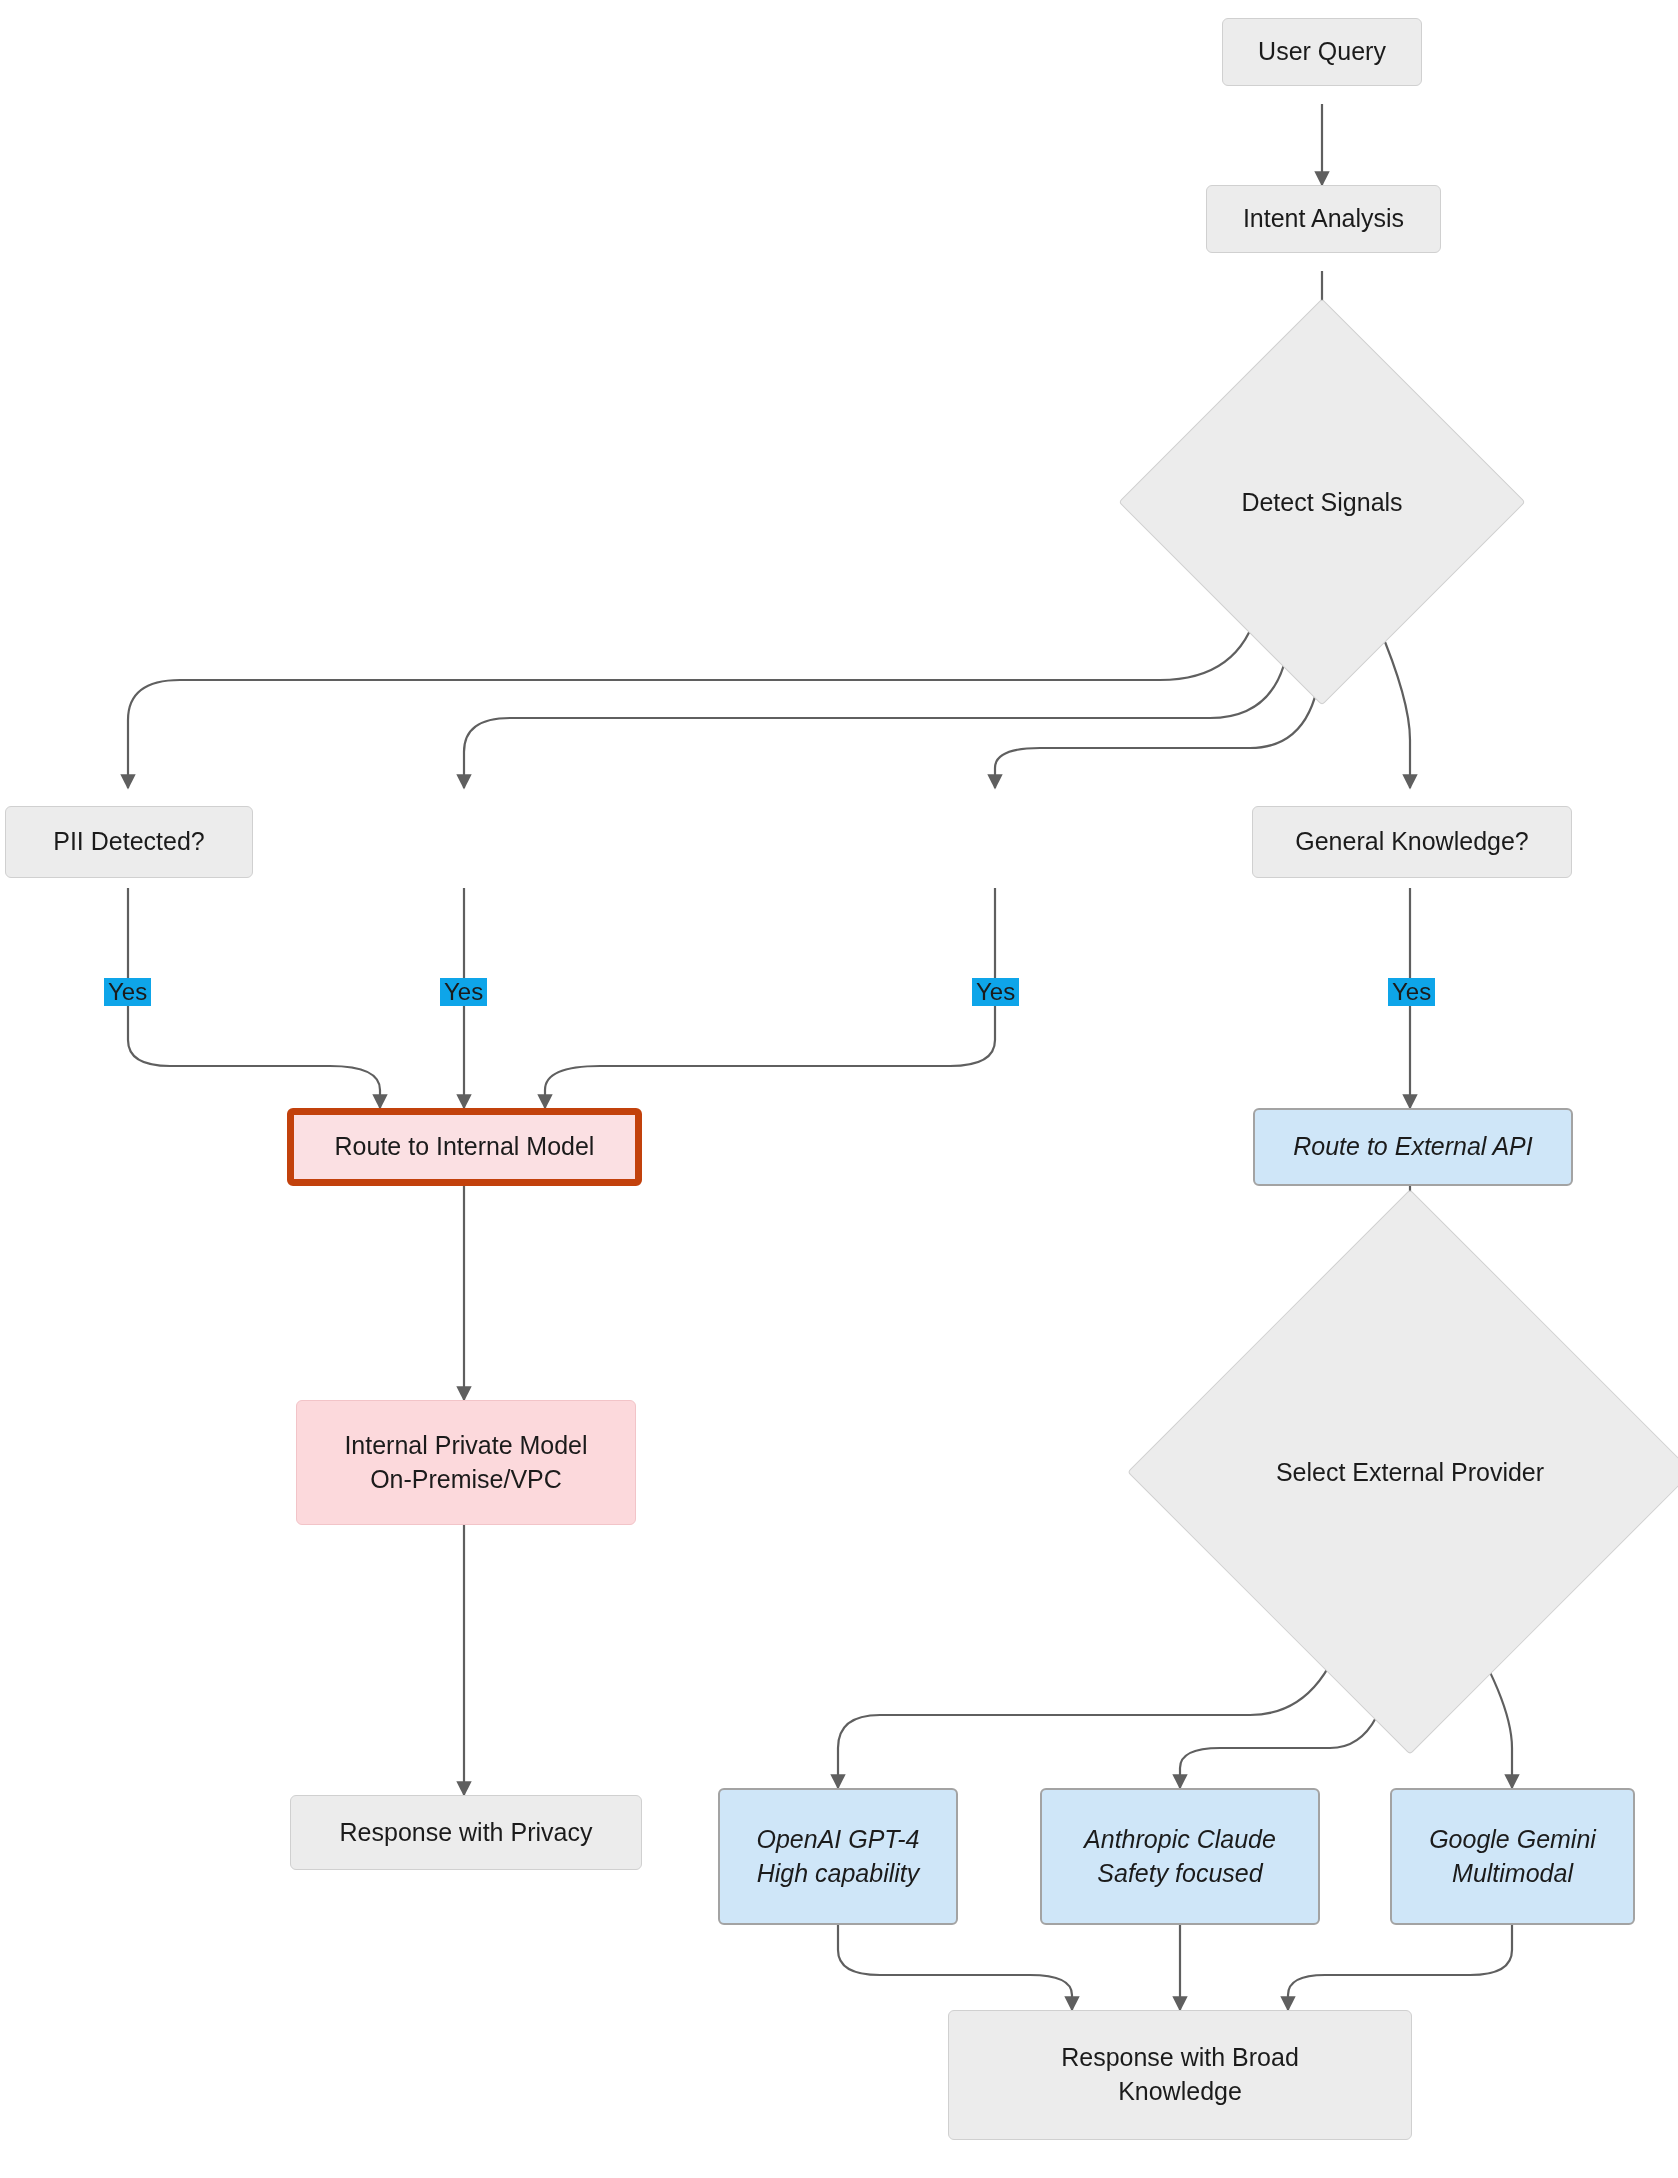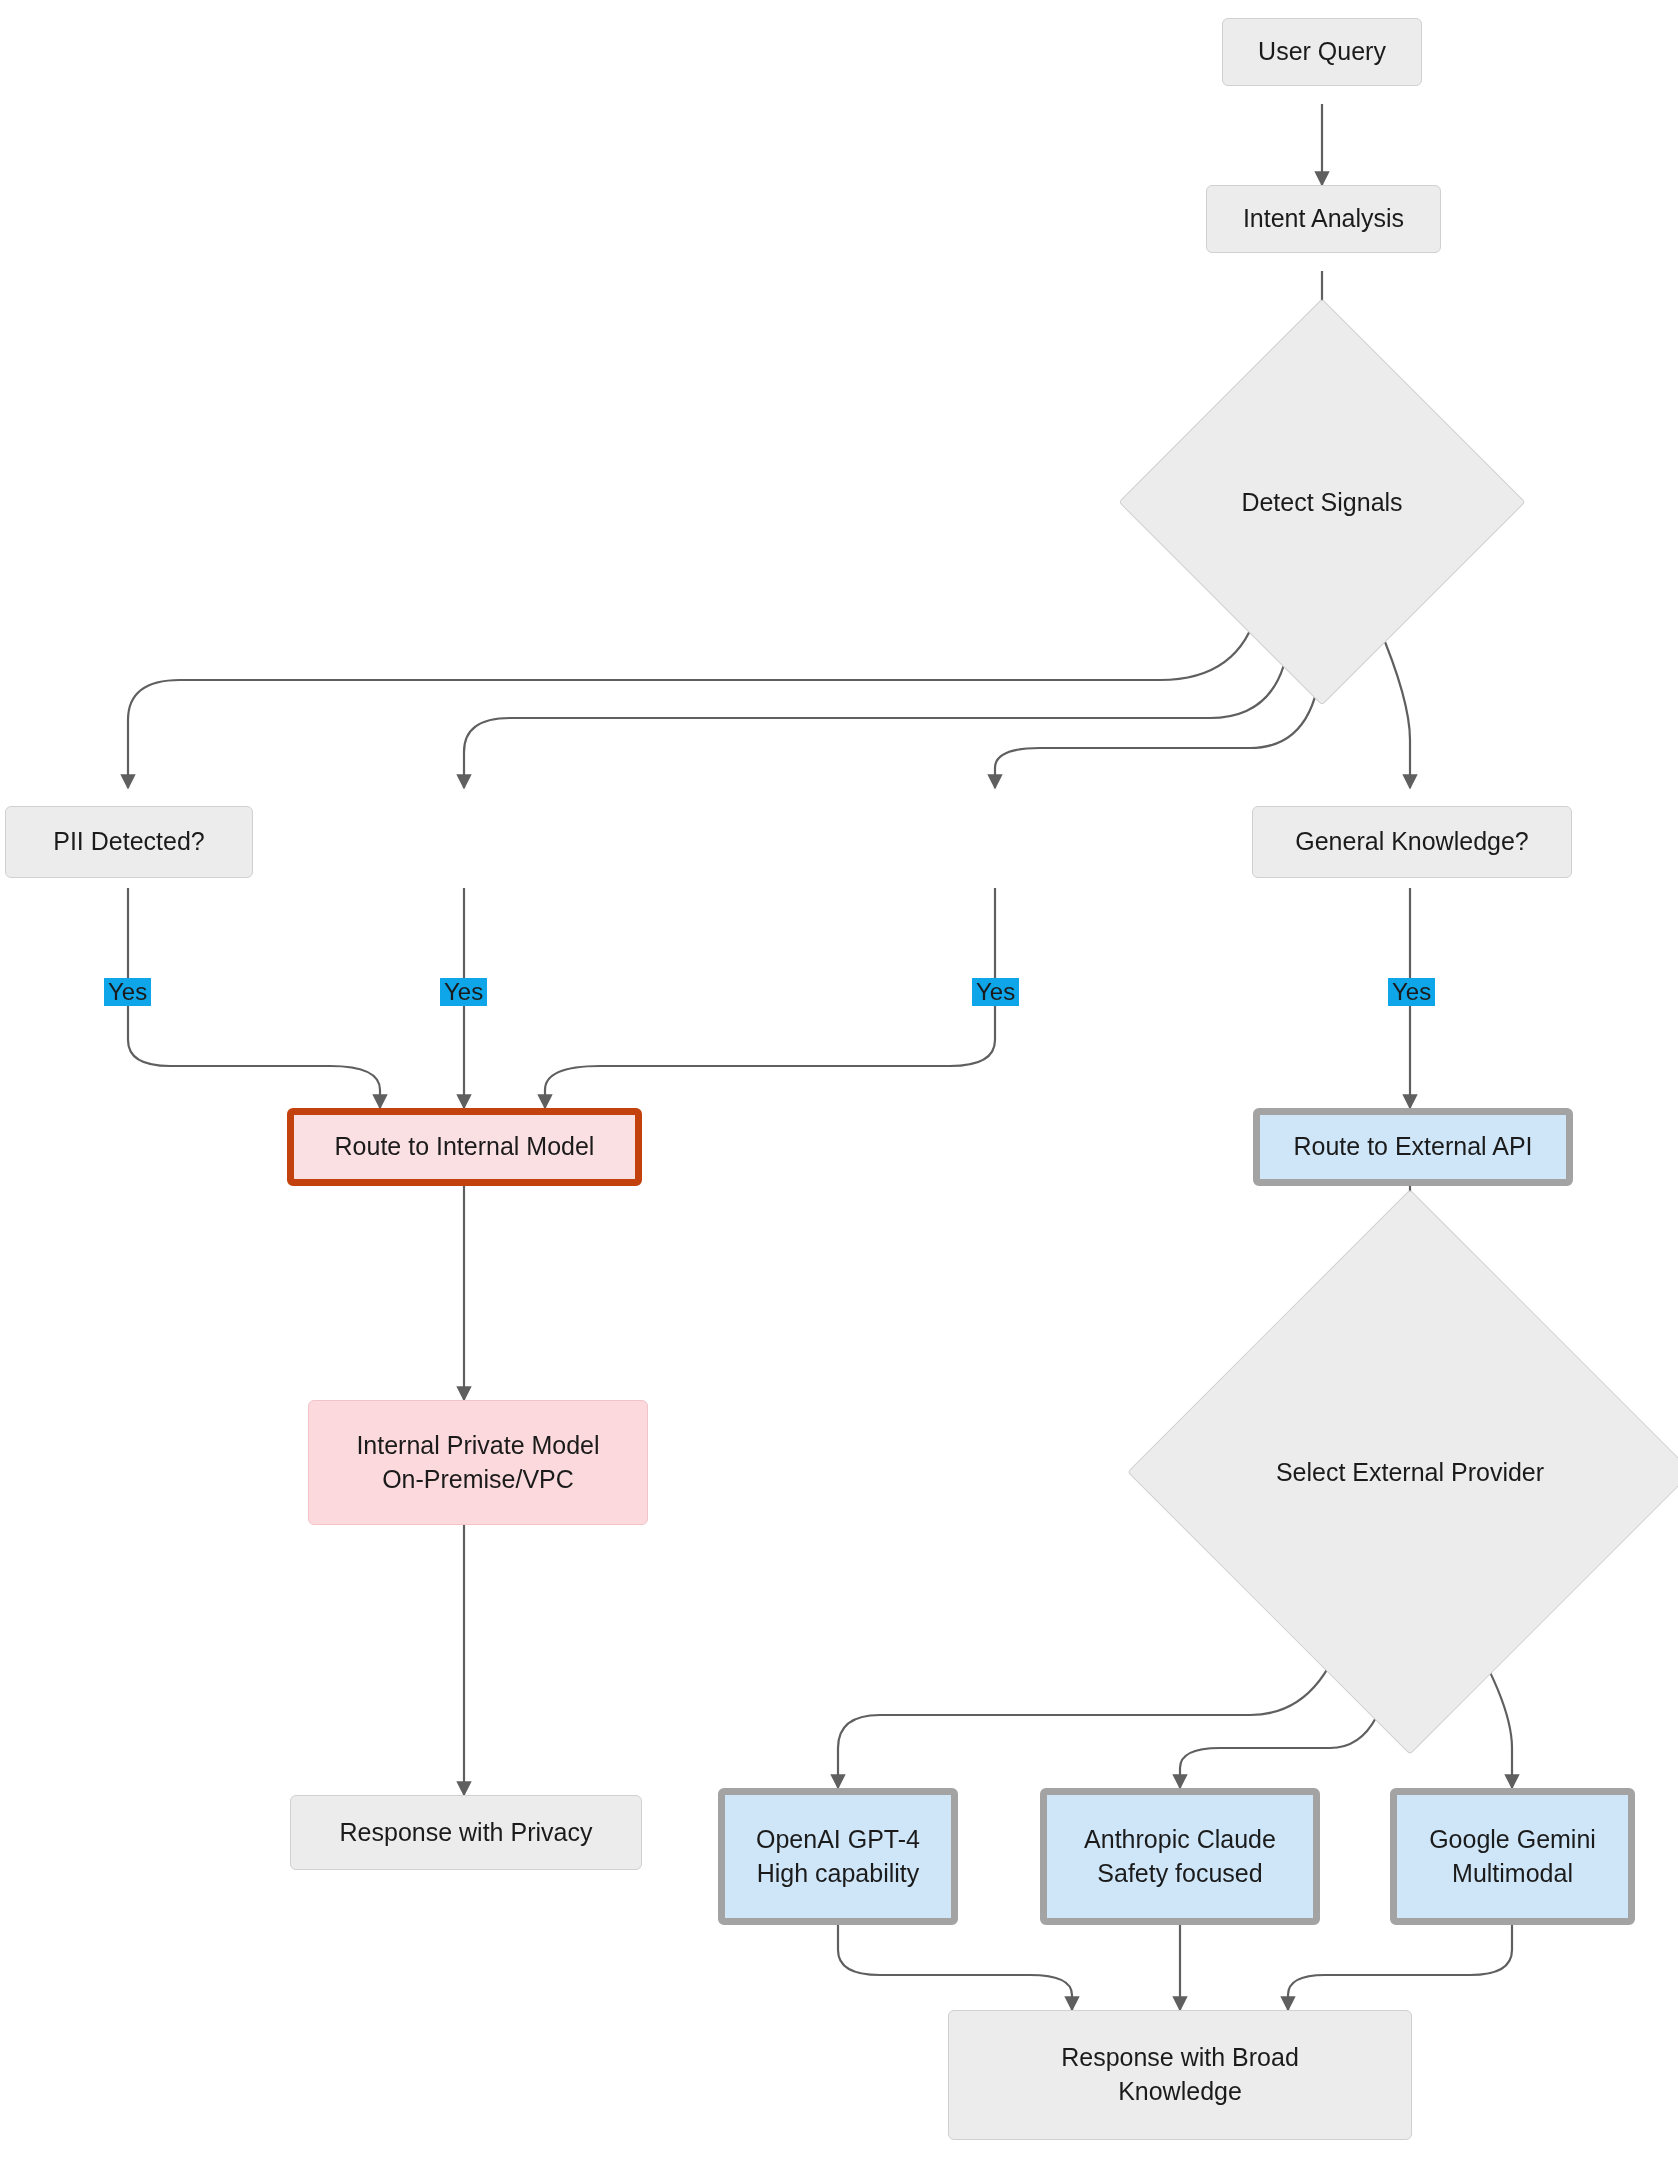--- a/index.html
+++ b/index.html
@@ -45,21 +45,22 @@
   .node.internal {
     background: #fcd9dc;
     border: 1px solid #f2c4c8;
   }
   .node.internal-light {
     background: #fbe0e3;
     border: 7px solid #c2410c;
   }
   .node.external {
     background: #cfe6f8;
-    border: 7px solid #a3a3a3;
+    border: 2px solid #a3a3a3;
+    font-style: italic;
   }
   .diamond-wrap {
     position: absolute;
   }
   .diamond-shape {
     position: absolute;
     left: 0;
     top: 0;
     width: 100%;
     height: 100%;
@@ -176,21 +177,21 @@
   <div class="edge-label" style="left:1388px; top:978px;">Yes</div>
 
   <div class="node internal-light" style="left:287px; top:1108px; width:355px; height:78px;">
     <span>Route to Internal Model</span>
   </div>
 
   <div class="node external" style="left:1253px; top:1108px; width:320px; height:78px;">
     <span>Route to External API</span>
   </div>
 
-  <div class="node internal" style="left:308px; top:1400px; width:340px; height:125px; flex-direction:column;">
+  <div class="node internal" style="left:296px; top:1400px; width:340px; height:125px; flex-direction:column;">
     <span class="line2">Internal Private Model</span>
     <span class="line2">On-Premise/VPC</span>
   </div>
 
   <div class="diamond-wrap" style="left:1210px; top:1272px; width:400px; height:400px;">
     <div class="diamond-shape"></div>
     <div class="diamond-label">Select External Provider</div>
   </div>
 
   <div class="node process" style="left:290px; top:1795px; width:352px; height:75px;">

